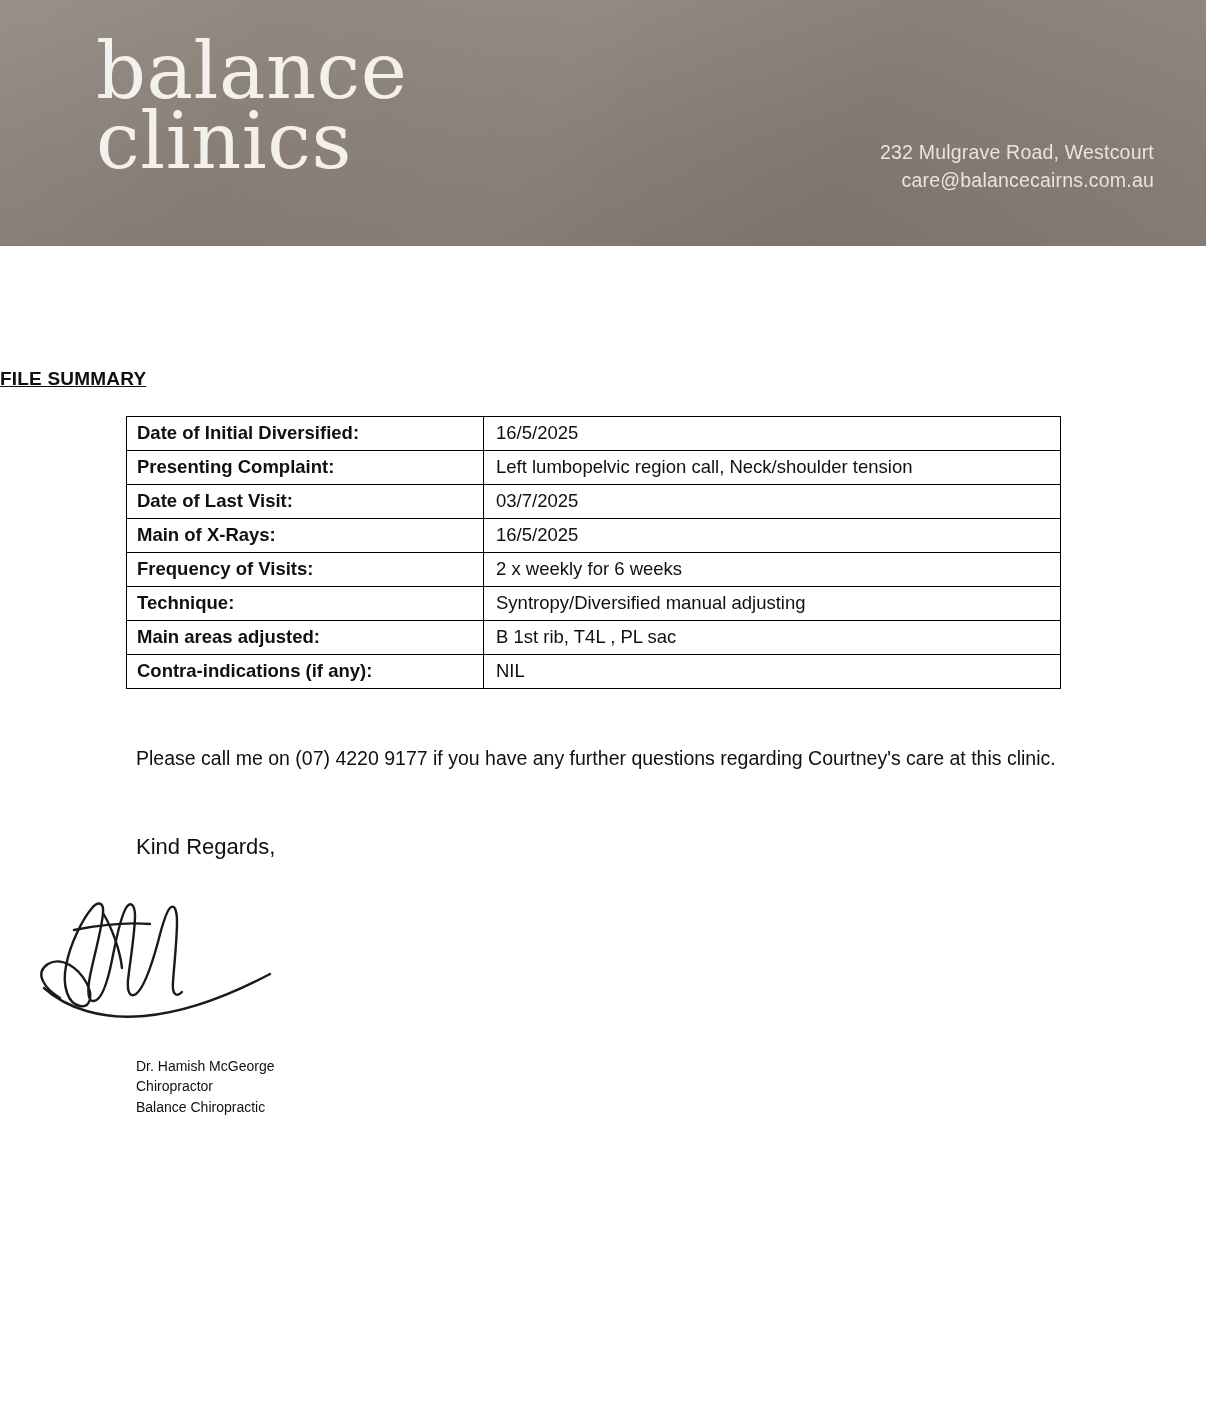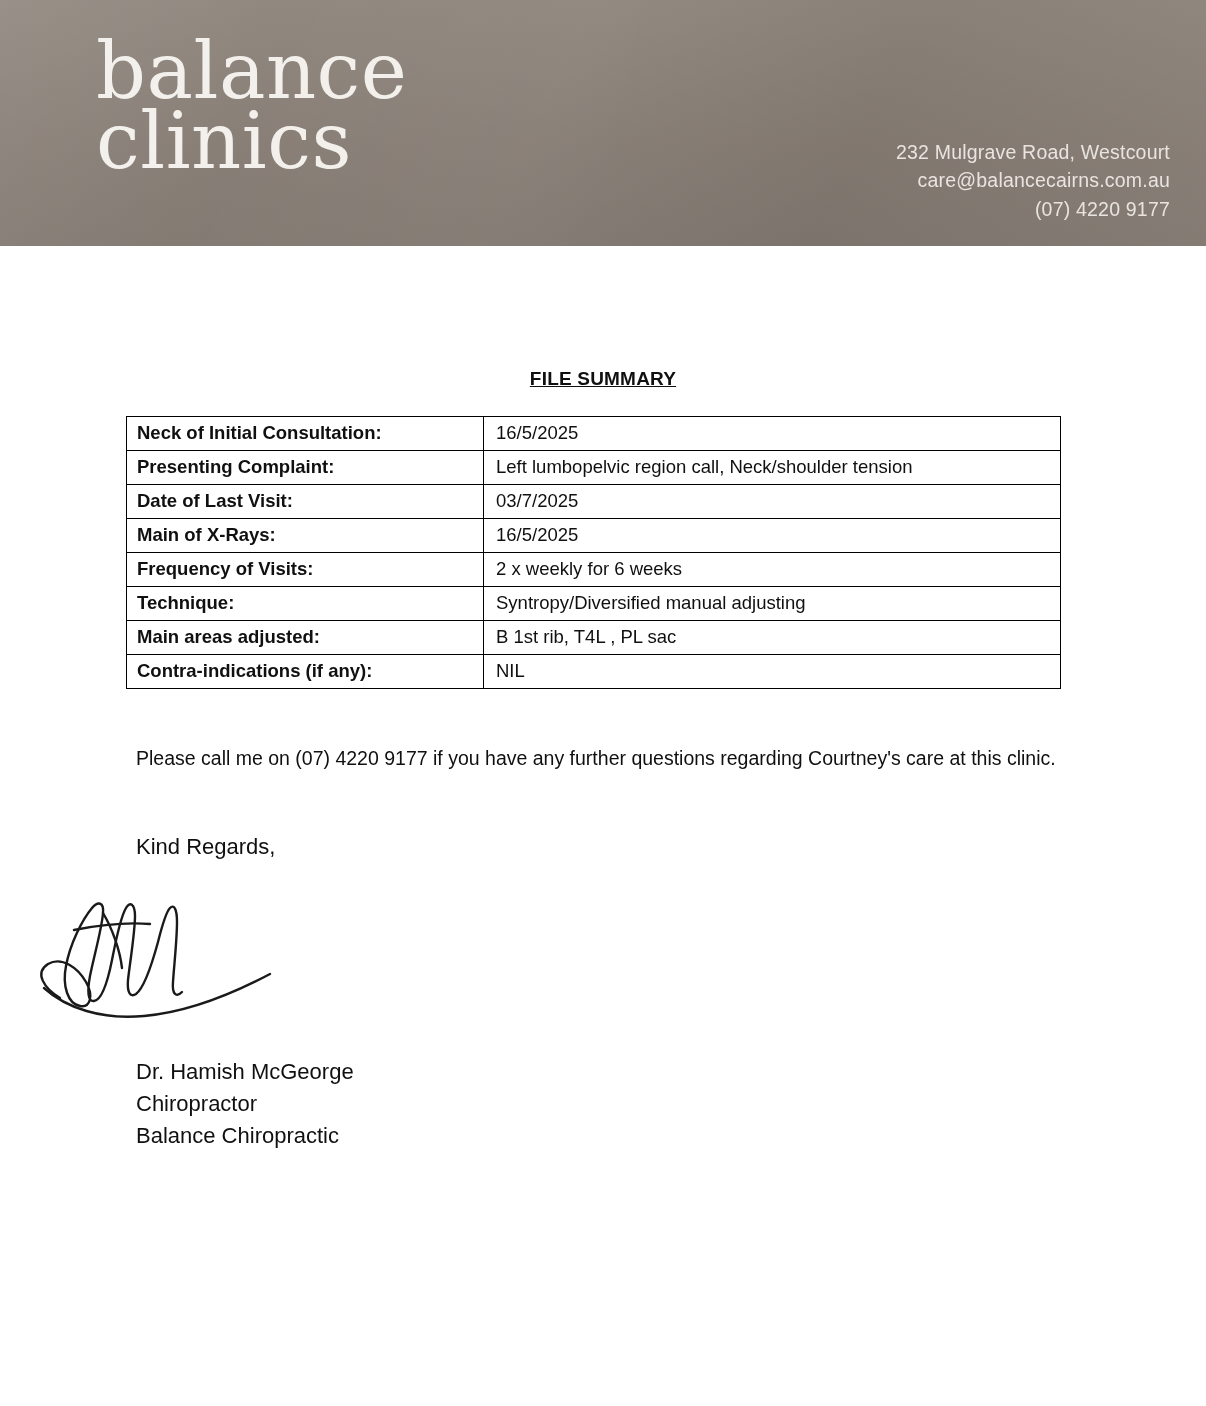--- a/index.html
+++ b/index.html
@@ -56,38 +56,37 @@
   .logo .line2 {
     font-family: "DejaVu Serif", serif;
     font-weight: 400;
     font-size: 78px;
     display: block;
     margin-top: 6px;
   }
 
   .contact {
     position: absolute;
-    right: 36px;
+    right: 52px;
     top: 138px;
     text-align: right;
     color: #e9e4df;
     font-size: 19.5px;
     line-height: 1.45;
     font-family: "Liberation Sans", sans-serif;
     letter-spacing: 0.2px;
   }
 
   
   .page {
     position: relative;
     padding: 0 0 0 0;
   }
 
   .doc-title {
-    text-align: center;
     font-weight: bold;
     font-size: 19px;
     text-decoration: underline;
     margin-top: 122px;
     letter-spacing: 0.2px;
   }
 
   .section {
     margin-left: 136px;
     margin-right: 136px;
@@ -139,48 +138,47 @@
 
   .signature {
     margin-top: 8px;
     margin-left: 4px;
     height: 180px;
     width: 320px;
   }
 
   .signoff {
     margin-top: 8px;
-    font-size: 22px;
+    font-size: 14px;
     line-height: 1.45;
   }
 </style>
 </head>
 <body>
 
 <div class="letterhead">
   <div class="logo">
     <span class="line1">balance</span>
     <span class="line2">clinics</span>
   </div>
   <div class="contact">
     <div>232 Mulgrave Road, Westcourt</div>
     <div>care@balancecairns.com.au</div>
-    <div>(07) 4220 9177</div>
   </div>
 </div>
 
 <div class="page">
 
   <div class="doc-title">FILE SUMMARY</div>
 
 
   <table class="summary">
     <tbody>
       <tr>
-        <td class="label">Neck of Initial Consultation:</td>
+        <td class="label">Date of Initial Diversified:</td>
         <td class="value">16/5/2025</td>
       </tr>
       <tr>
         <td class="label">Presenting Complaint:</td>
         <td class="value">Left lumbopelvic region call, Neck/shoulder tension</td>
       </tr>
       <tr>
         <td class="label">Date of Last Visit:</td>
         <td class="value">03/7/2025</td>
       </tr>

